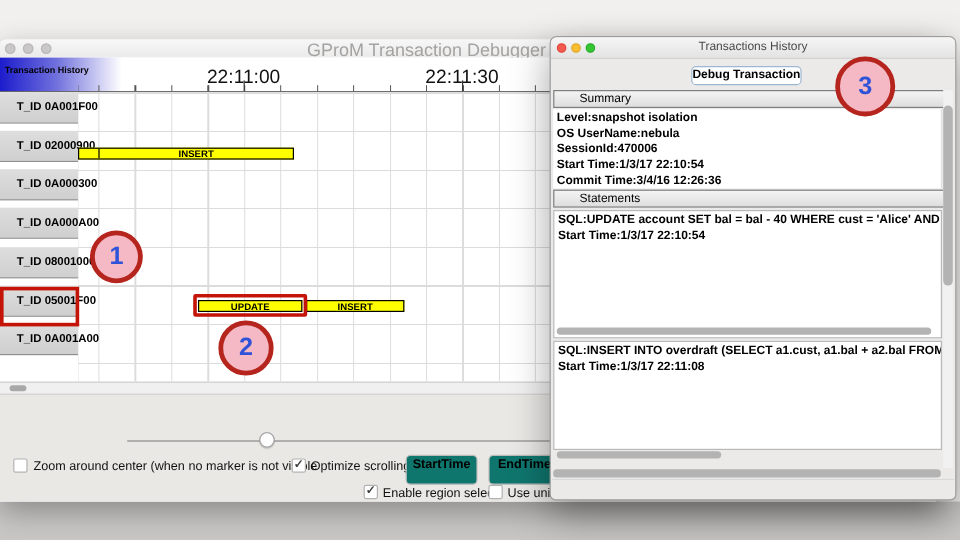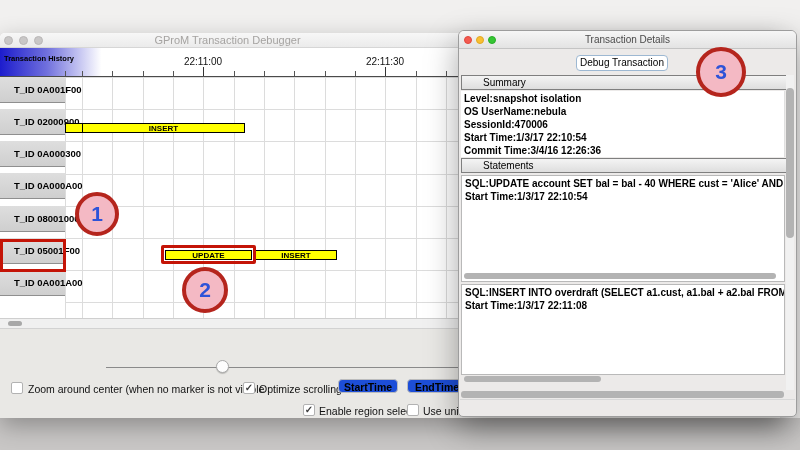--- a/index.html
+++ b/index.html
@@ -23,33 +23,33 @@
   }
   .mw-titlebar {
     position:absolute; left:0; top:0; right:0; height:15px;
     background:linear-gradient(#f7f7f7,#ebebeb);
     border-radius:5px 5px 0 0;
     border-bottom:1px solid #d6d6d6;
   }
   .mw-dots { position:absolute; left:4px; top:3px; display:flex; gap:6px; }
   .mw-dot { width:9px; height:9px; border-radius:50%; background:#c9c7c7; border:1px solid #b9b7b7; }
   .mw-title {
-    position:absolute; left:0; right:325px; top:1px; text-align:center;
-    font-size:11px; color:#a5a3a1; white-space:nowrap; overflow:hidden;
+    position:absolute; left:0; right:325px; top:1px; text-align:right;
+    font-size:15px; color:#a5a3a1; white-space:nowrap; overflow:hidden;
   }
   
   .mw-header {
     position:absolute; left:0; top:15px; right:0; height:29px;
     background:linear-gradient(90deg,#1c1ccd 0%,#7070dd 6%,#ffffff 13%,#ffffff 100%);
     border-bottom:1px solid #4a4a4a;
   }
   .panel-title {
     position:absolute; left:4px; top:6px; font-size:7.5px; font-weight:bold; color:#000;
   }
-  .time-label { position:absolute; top:8px; width:70px; text-align:center; font-size:10px; color:#111; }
+  .time-label { position:absolute; top:8px; width:70px; text-align:center; font-size:16px; color:#111; }
   .tl-1 { left:168px; } .tl-2 { left:350px; }
   .ticks-minor {
     position:absolute; left:65px; right:0; bottom:0; height:5px;
     background:repeating-linear-gradient(90deg,#555 0 1px,transparent 1px 30.33px);
     background-position-x:17px;
   }
   .tick-major { position:absolute; bottom:0; width:1px; height:9px; background:#333; }
   .tk-1 { left:203px; } .tk-2 { left:385px; }
 
   
@@ -117,22 +117,22 @@
     position:absolute; width:12px; height:12px; background:#fff;
     border:1px solid #b2b2b2; border-radius:2px;
     font-size:10px; line-height:10px; text-align:center; color:#3c3c3c; font-weight:bold;
   }
   .ctl-label { position:absolute; font-size:10.5px; color:#111; white-space:nowrap; }
   .cb1 { left:11px; top:53px; }  .lb1 { left:28px; top:54px; }
   .cb2 { left:243px; top:53px; } .lb2 { left:259px; top:54px; }
   .cb3 { left:303px; top:75px; } .lb3 { left:319px; top:76px; }
   .cb4 { left:407px; top:75px; } .lb4 { left:423px; top:76px; }
   .ctl-btn {
-    position:absolute; top:50px; height:14px; width:60px;
-    background:#1d4ed8; border:1px solid #bcbcbc; border-radius:4px;
+    position:absolute; top:50px; height:25px; width:60px;
+    background:#0f766e; border:1px solid #bcbcbc; border-radius:4px;
     font-size:10.5px; font-weight:bold; color:#000; text-align:center; line-height:15px;
   }
   .btn-start { left:338px; } .btn-end { left:407px; }
 
   
   .details-window {
     position:absolute; left:458px; top:30px; width:339px; height:387px;
     background:#eceae9; border:1px solid #9d9d9d; border-radius:6px 6px 5px 5px;
     box-shadow:0 12px 32px rgba(0,0,0,.35);
     z-index:2;
@@ -147,21 +147,21 @@
   .dot-red { background:#f35b51; border:1px solid #e2463c; }
   .dot-yellow { background:#f9bf32; border:1px solid #e0a824; }
   .dot-green { background:#36c634; border:1px solid #27ad26; }
   .dw-title {
     position:absolute; left:0; right:0; top:3px; text-align:center;
     font-size:10px; color:#4a4a4a;
   }
   .debug-btn {
     position:absolute; left:117px; top:24px; width:92px; height:16px;
     background:#fff; border:1px solid #9db8d2; border-radius:4px;
-    font-size:10px; font-weight:normal; color:#000; text-align:center; line-height:14px;
+    font-size:10px; font-weight:bold; color:#000; text-align:center; line-height:14px;
   }
   .section-header {
     position:absolute; left:2px; right:4px; height:15px;
     background:linear-gradient(#f4f4f4,#dedede);
     border:1px solid #7f7f7f;
     font-size:10px; color:#000; padding-left:21px; line-height:13px;
   }
   .sh-summary { top:44px; }
   .sh-statements { top:127px; }
   .content-box {
@@ -291,21 +291,21 @@
   </div>
 </div>
 
 <div class="details-window">
   <div class="dw-titlebar">
     <div class="dw-dots">
       <div class="dw-dot dot-red"></div>
       <div class="dw-dot dot-yellow"></div>
       <div class="dw-dot dot-green"></div>
     </div>
-    <div class="dw-title">Transaction Details</div>
+    <div class="dw-title">Transactions History</div>
   </div>
 
   <div class="debug-btn">Debug Transaction</div>
 
   <div class="section-header sh-summary">Summary</div>
   <div class="content-box summary-box">
     <div>Level:snapshot isolation</div>
     <div>OS UserName:nebula</div>
     <div>SessionId:470006</div>
     <div>Start Time:1/3/17 22:10:54</div>

